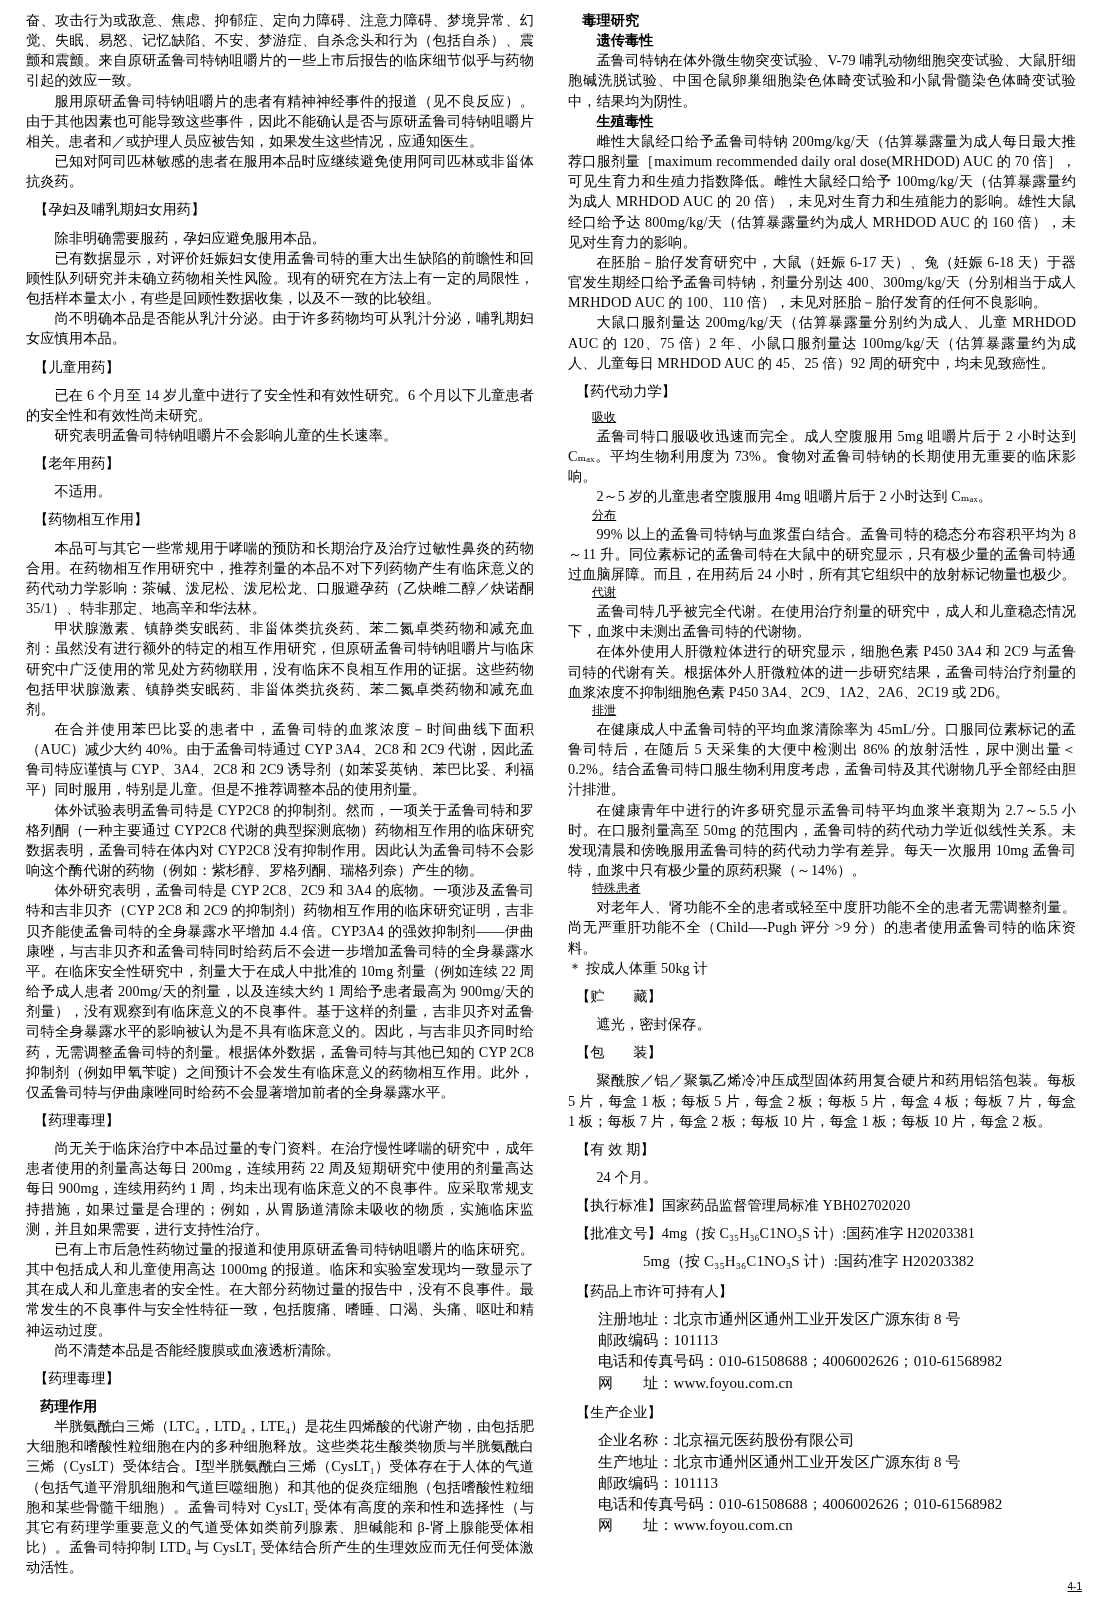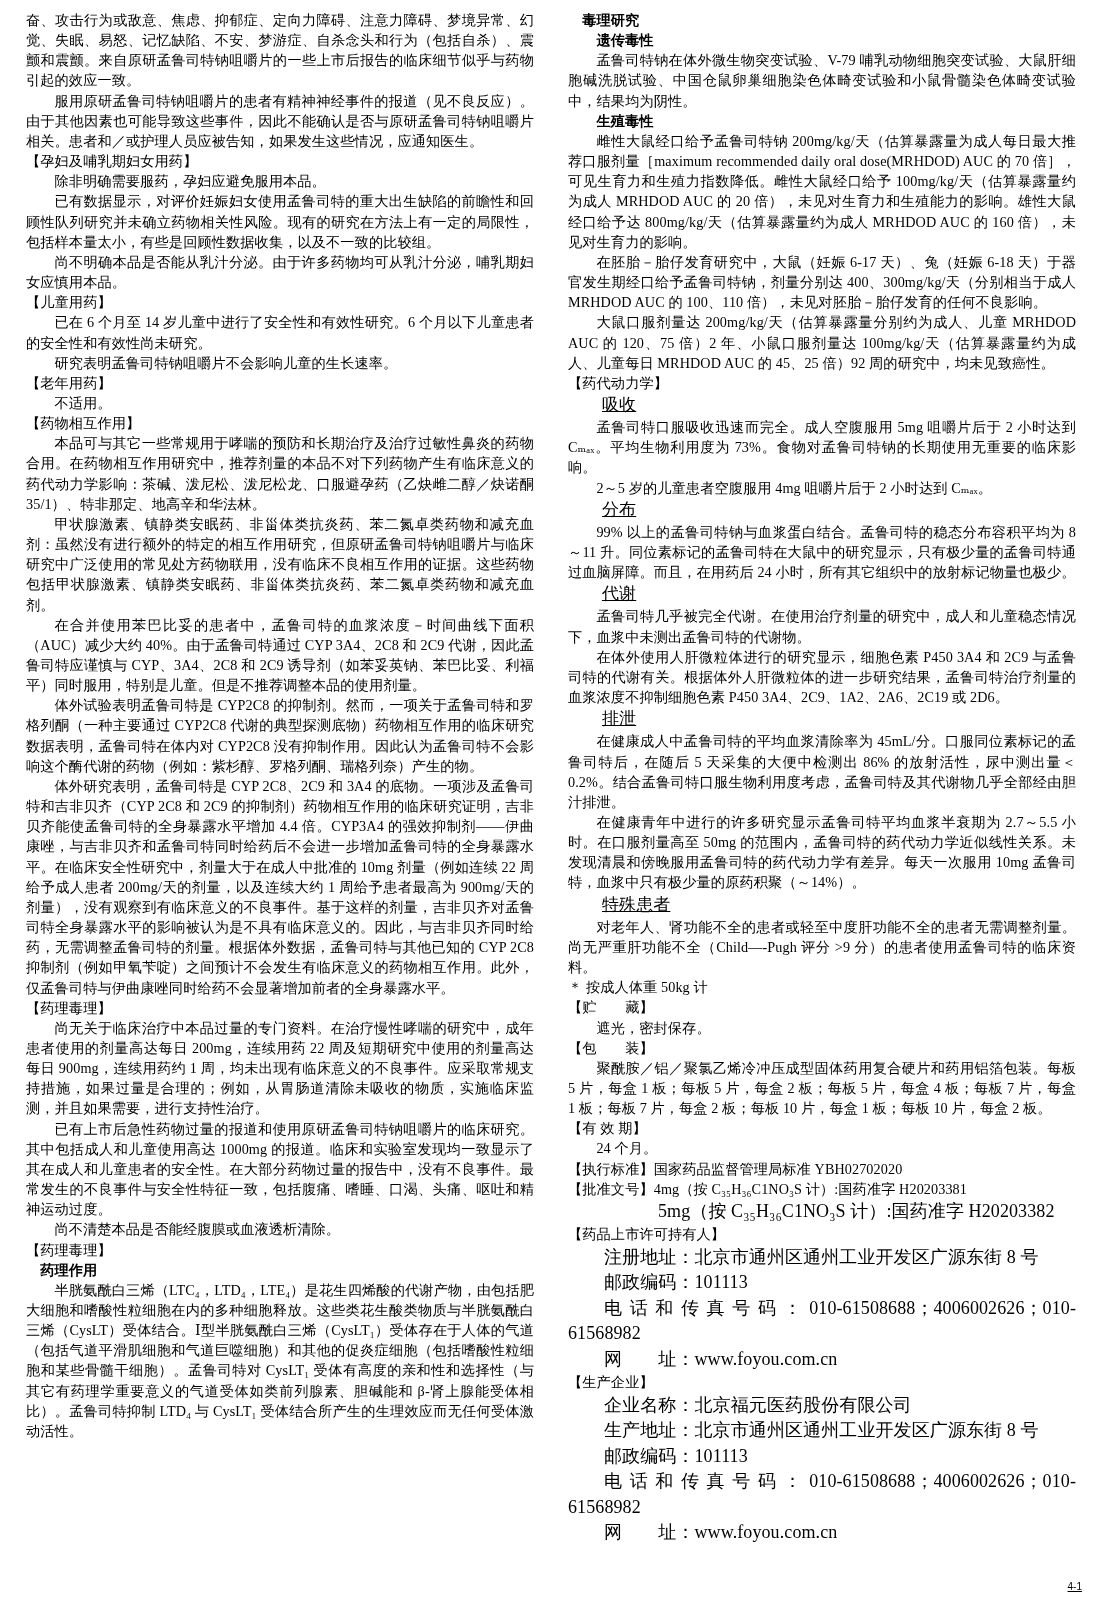--- a/index.html
+++ b/index.html
@@ -36,43 +36,43 @@
     font-size: 14.2px;
     line-height: 1.42;
     text-align: justify;
     text-justify: inter-ideograph;
     letter-spacing: 0.1px;
   }
   p.ind {
     text-indent: 2em;
   }
   .sec {
-    margin: 0;
+    margin: 8px;
     font-size: 14.2px;
     line-height: 1.42;
     font-weight: normal;
     text-align: left;
   }
   .sub {
     margin: 0;
     font-size: 14.2px;
     line-height: 1.42;
     text-indent: 1em;
     font-weight: bold;
   }
   .ul {
     margin: 0;
-    font-size: 17px;
+    font-size: 12px;
     line-height: 1.42;
     text-decoration: underline;
     text-indent: 0em;
   }
   .kv {
     margin: 0;
-    font-size: 18px;
+    font-size: 15px;
     line-height: 1.42;
     text-indent: 2em;
     white-space: pre-wrap;
   }
   .pagenum {
     position: absolute;
     right: 26px;
     bottom: 8px;
     font-size: 10px;
     font-family: "Liberation Sans", sans-serif;
@@ -80,20 +80,21 @@
   }
 </style>
 </head>
 <body>
 
 <div class="page">
   <div class="columns">
     <div class="col" id="left-col">
         <p>奋、攻击行为或敌意、焦虑、抑郁症、定向力障碍、注意力障碍、梦境异常、幻觉、失眠、易怒、记忆缺陷、不安、梦游症、自杀念头和行为（包括自杀）、震颤和震颤。来自原研孟鲁司特钠咀嚼片的一些上市后报告的临床细节似乎与药物引起的效应一致。</p>
         <p class="ind">服用原研孟鲁司特钠咀嚼片的患者有精神神经事件的报道（见不良反应）。由于其他因素也可能导致这些事件，因此不能确认是否与原研孟鲁司特钠咀嚼片相关。患者和／或护理人员应被告知，如果发生这些情况，应通知医生。</p>
+        <p class="ind">已知对阿司匹林敏感的患者在服用本品时应继续避免使用阿司匹林或非甾体抗炎药。</p>
         <p class="sec">【孕妇及哺乳期妇女用药】</p>
         <p class="ind">除非明确需要服药，孕妇应避免服用本品。</p>
         <p class="ind">已有数据显示，对评价妊娠妇女使用孟鲁司特的重大出生缺陷的前瞻性和回顾性队列研究并未确立药物相关性风险。现有的研究在方法上有一定的局限性，包括样本量太小，有些是回顾性数据收集，以及不一致的比较组。</p>
         <p class="ind">尚不明确本品是否能从乳汁分泌。由于许多药物均可从乳汁分泌，哺乳期妇女应慎用本品。</p>
         <p class="sec">【儿童用药】</p>
         <p class="ind">已在 6 个月至 14 岁儿童中进行了安全性和有效性研究。6 个月以下儿童患者的安全性和有效性尚未研究。</p>
         <p class="ind">研究表明孟鲁司特钠咀嚼片不会影响儿童的生长速率。</p>
         <p class="sec">【老年用药】</p>
         <p class="ind">不适用。</p>
         <p class="sec">【药物相互作用】</p>

